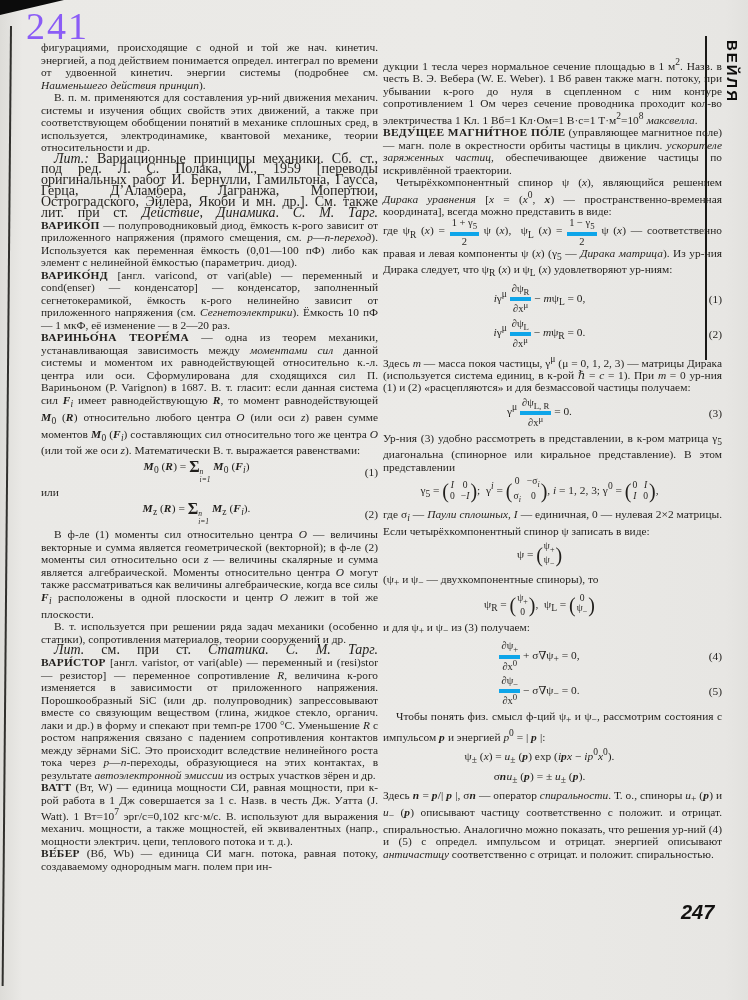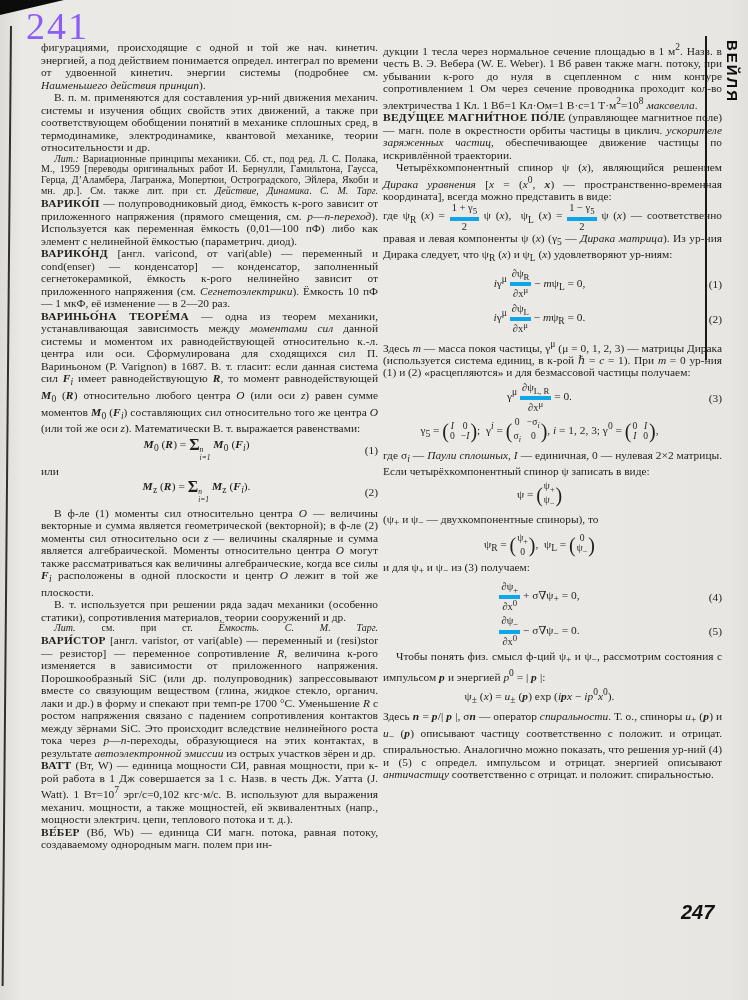--- a/index.html
+++ b/index.html
@@ -16,24 +16,24 @@
     transform:rotate(0.5deg);transform-origin:top center;}
   .rrule{position:absolute;left:705px;top:36px;width:2px;height:324px;background:#1b1a18;}
   .tab{position:absolute;left:741px;top:40px;transform:rotate(90deg);transform-origin:0 0;
     font-family:"Liberation Sans","DejaVu Sans",sans-serif;font-weight:bold;font-size:15px;
     letter-spacing:2px;color:#0e0d0c;white-space:nowrap;}
   .pageno-bottom{position:absolute;left:681px;top:901px;
     font-family:"Liberation Sans","DejaVu Sans",sans-serif;font-weight:bold;font-style:italic;
     font-size:20px;color:#131211;}
   .col{position:absolute;top:41px;font-size:11.4px;line-height:12.5px;text-align:justify;}
   #leftcol{left:41px;width:337px;}
-  #rightcol{left:383px;width:339px;}
+  #rightcol{left:383px;width:339px;margin-top:15px;}
   .col p{margin:0;}
   .ind{text-indent:13px;}
-  .lit{font-size:10px;line-height:10.9px;text-align-last:justify;}
+  .lit{font-size:14px;line-height:10.9px;text-align-last:justify;}
   b{letter-spacing:0.3px;}
   .eq{position:relative;text-align:center;margin:3px 0;padding-right:26px;}
   .eq .no{position:absolute;right:0;top:50%;transform:translateY(-50%);}
   .fr{display:inline-block;text-align:center;vertical-align:middle;line-height:1.05;font-size:92%;}
   .fr .t{display:block;border-bottom:4px solid #0ea5e9;padding:0 2px;}
   .fr .b{display:block;}
   .sg{font-size:16px;font-weight:bold;vertical-align:-2px;}
   .st{display:inline-flex;flex-direction:column;font-size:7.5px;line-height:7.8px;
     vertical-align:-4px;font-style:italic;text-align:left;}
   .st span{display:block;}
@@ -51,21 +51,21 @@
 <div>
   <div class="corner"></div>
   <div class="pageno-top">241</div>
   <div class="gutter"></div>
   <div class="rrule"></div>
   <div class="tab">ВЕЙЛЯ</div>
   <div class="pageno-bottom">247</div>
 
   <div class="col" id="leftcol">
     <p>фигурациями, происходящие с одной и той же нач. кинетич. энергией, а под действием понимается определ. интеграл по времени от удвоенной кинетич. энергии системы (подробнее см. <i>Наименьшего действия принцип</i>).</p>
-    <p class="ind">В. п. м. применяются для составления ур-ний движения механич. системы и изучения общих свойств этих движений, а также при соответствующем обобщении понятий в механике сплошных сред, в термодинамике, электродинамике, квантовой механике, теории относительности и др.</p>
+    <p class="ind">В. п. м. применяются для составления ур-ний движения механич. системы и изучения общих свойств этих движений, а также при соответствующем обобщении понятий в механике сплошных сред, в используется, электродинамике, квантовой механике, теории относительности и др.</p>
     <p class="lit ind"><i>Лит.:</i> Вариационные принципы механики. Сб. ст., под ред. Л. С. Полака, М., 1959 [переводы оригинальных работ И. Бернулли, Гамильтона, Гаусса, Герца, Д’Аламбера, Лагранжа, Мопертюи, Остроградского, Эйлера, Якоби и мн. др.]. См. также лит. при ст. <i>Действие</i>, <i>Динамика</i>. <i>С. М. Тарг.</i></p>
     <p><b>ВАРИКО́П</b> — полупроводниковый диод, ёмкость к-рого зависит от приложенного напряжения (прямого смещения, см. <i>p</i>—<i>n</i>-<i>переход</i>). Используется как переменная ёмкость (0,01—100 пФ) либо как элемент с нелинейной ёмкостью (параметрич. диод).</p>
     <p><b>ВАРИКО́НД</b> [англ. varicond, от vari(able) — переменный и cond(enser) — конденсатор] — конденсатор, заполненный сегнетокерамикой, ёмкость к-рого нелинейно зависит от приложенного напряжения (см. <i>Сегнетоэлектрики</i>). Ёмкость 10 пФ — 1 мкФ, её изменение — в 2—20 раз.</p>
     <p><b>ВАРИНЬО́НА ТЕОРЕ́МА</b> — одна из теорем механики, устанавливающая зависимость между <i>моментами сил</i> данной системы и моментом их равнодействующей относительно к.-л. центра или оси. Сформулирована для сходящихся сил П. Вариньоном (P. Varignon) в 1687. В. т. гласит: если данная система сил <b><i>F</i></b><sub><i>i</i></sub> имеет равнодействующую <b><i>R</i></b>, то момент равнодействующей <b><i>M</i></b><sub>0</sub> (<b><i>R</i></b>) относительно любого центра <i>O</i> (или оси <i>z</i>) равен сумме моментов <b><i>M</i></b><sub>0</sub> (<b><i>F</i></b><sub><i>i</i></sub>) составляющих сил относительно того же центра <i>O</i> (или той же оси <i>z</i>). Математически В. т. выражается равенствами:</p>
     <div class="eq">
       <span><b><i>M</i></b><sub>0</sub> (<b><i>R</i></b>) = <span class="sg">Σ</span><span class="st">
             <span>n</span>
             <span>i=1</span>
           </span> <b><i>M</i></b><sub>0</sub> (<b><i>F</i></b><sub><i>i</i></sub>)</span>
       <span class="no">(1)</span>
@@ -73,21 +73,21 @@
     <p>или</p>
     <div class="eq">
       <span><b><i>M</i></b><sub>z</sub> (<b><i>R</i></b>) = <span class="sg">Σ</span><span class="st">
             <span>n</span>
             <span>i=1</span>
           </span> <b><i>M</i></b><sub>z</sub> (<b><i>F</i></b><sub><i>i</i></sub>).</span>
       <span class="no">(2)</span>
     </div>
     <p class="ind">В ф-ле (1) моменты сил относительно центра <i>O</i> — величины векторные и сумма является геометрической (векторной); в ф-ле (2) моменты сил относительно оси <i>z</i> — величины скалярные и сумма является алгебраической. Моменты относительно центра <i>O</i> могут также рассматриваться как величины алгебраические, когда все силы <b><i>F</i></b><sub><i>i</i></sub> расположены в одной плоскости и центр <i>O</i> лежит в той же плоскости.</p>
     <p class="ind">В. т. используется при решении ряда задач механики (особенно статики), сопротивления материалов, теории сооружений и др.</p>
-    <p class="lit ind"><i>Лит.</i> см. при ст. <i>Ёмкость.</i> <i>С. М. Тарг.</i></p>
+    <p class="lit ind"><i>Лит.</i> см. при ст. <i>Статика.</i> <i>С. М. Тарг.</i></p>
     <p><b>ВАРИ́СТОР</b> [англ. varistor, от vari(able) — переменный и (resi)stor — резистор] — переменное сопротивление <i>R</i>, величина к-рого изменяется в зависимости от приложенного напряжения. Порошкообразный SiC (или др. полупроводник) запрессовывают вместе со связующим веществом (глина, жидкое стекло, органич. лаки и др.) в форму и спекают при темп-ре 1700 °C. Уменьшение <i>R</i> с ростом напряжения связано с падением сопротивления контактов между зёрнами SiC. Это происходит вследствие нелинейного роста тока через <i>p</i>—<i>n</i>-переходы, образующиеся на этих контактах, в результате <i>автоэлектронной эмиссии</i> из острых участков зёрен и др.</p>
     <p><b>ВАТТ</b> (Вт, W) — единица мощности СИ, равная мощности, при к-рой работа в 1 Дж совершается за 1 с. Назв. в честь Дж. Уатта (J. Watt). 1 Вт=10<sup>7</sup> эрг/с=0,102 кгс·м/с. В. используют для выражения механич. мощности, а также мощностей, ей эквивалентных (напр., мощности электрич. цепи, теплового потока и т. д.).</p>
     <p><b>ВЕ́БЕР</b> (Вб, Wb) — единица СИ магн. потока, равная потоку, создаваемому однородным магн. полем при ин-</p>
   </div>
 
   <div class="col" id="rightcol">
     <p>дукции 1 тесла через нормальное сечение площадью в 1 м<sup>2</sup>. Назв. в честь В. Э. Вебера (W. E. Weber). 1 Вб равен также магн. потоку, при убывании к-рого до нуля в сцепленном с ним контуре сопротивлением 1 Ом через сечение проводника проходит кол-во электричества 1 Кл. 1 Вб=1 Кл·Ом=1 В·с=1 Т·м<sup>2</sup>=10<sup>8</sup> <i>максвелла</i>.</p>
     <p><b>ВЕДУ́ЩЕЕ МАГНИ́ТНОЕ ПО́ЛЕ</b> (управляющее магнитное поле) — магн. поле в окрестности орбиты частицы в циклич. <i>ускорителе заряженных частиц</i>, обеспечивающее движение частицы по искривлённой траектории.</p>
     <p class="ind">Четырёхкомпонентный спинор ψ (<i>x</i>), являющийся решением <i>Дирака уравнения</i> [<i>x</i> = (<i>x</i><sup>0</sup>, <b><i>x</i></b>) — пространственно-временная координата], всегда можно представить в виде:</p>
     <p>где ψ<sub>R</sub> (<i>x</i>) = <span class="fr"><span class="t">1 + γ<sub>5</sub></span><span class="b">2</span></span> ψ (<i>x</i>), &nbsp;ψ<sub>L</sub> (<i>x</i>) = <span class="fr"><span class="t">1 − γ<sub>5</sub></span><span class="b">2</span></span> ψ (<i>x</i>) — соответственно правая и левая компоненты ψ (<i>x</i>) (γ<sub>5</sub> — <i>Дирака матрица</i>). Из ур-ния Дирака следует, что ψ<sub>R</sub> (<i>x</i>) и ψ<sub>L</sub> (<i>x</i>) удовлетворяют ур-ниям:</p>
@@ -97,20 +97,21 @@
     </div>
     <div class="eq">
       <span><i>i</i>γ<sup>μ</sup> <span class="fr"><span class="t">∂ψ<sub>L</sub></span><span class="b">∂x<sup>μ</sup></span></span> − <i>m</i>ψ<sub>R</sub> = 0.</span>
       <span class="no">(2)</span>
     </div>
     <p>Здесь <i>m</i> — масса покоя частицы, γ<sup>μ</sup> (μ = 0, 1, 2, 3) — матрицы Дирака (используется система единиц, в к-рой ℏ = <i>c</i> = 1). При <i>m</i> = 0 ур-ния (1) и (2) «расцепляются» и для безмассовой частицы получаем:</p>
     <div class="eq">
       <span>γ<sup>μ</sup> <span class="fr"><span class="t">∂ψ<sub>L, R</sub></span><span class="b">∂x<sup>μ</sup></span></span> = 0.</span>
       <span class="no">(3)</span>
     </div>
+    <p>Ур-ния (3) удобно рассмотреть в представлении, в к-ром матрица γ<sub>5</sub> диагональна (спинорное или киральное представление). В этом представлении</p>
     <div class="eq">
       <span>γ<sub>5</sub> = <span class="mx">
             <span class="mp">(</span>
             <span class="mg">
               <span><i>I</i></span>
               <span>0</span>
               <span>0</span>
               <span>−<i>I</i></span>
             </span>
             <span class="mp">)</span>
@@ -169,15 +170,18 @@
       <span class="no">(4)</span>
     </div>
     <div class="eq">
       <span><span class="fr"><span class="t">∂ψ<sub>−</sub></span><span class="b">∂x<sup>0</sup></span></span> − σ∇ψ<sub>−</sub> = 0.</span>
       <span class="no">(5)</span>
     </div>
     <p class="ind">Чтобы понять физ. смысл ф-ций ψ<sub>+</sub> и ψ<sub>−</sub>, рассмотрим состояния с импульсом <b><i>p</i></b> и энергией <i>p</i><sup>0</sup> = | <b><i>p</i></b> |:</p>
     <div class="eq">
       <span>ψ<sub>±</sub> (<i>x</i>) = <i>u</i><sub>±</sub> (<b><i>p</i></b>) exp (<i>i</i><b><i>p</i></b><i>x</i> − <i>ip</i><sup>0</sup><i>x</i><sup>0</sup>).</span>
     </div>
+    <div class="eq">
+      <span>σ<b><i>n</i></b><i>u</i><sub>±</sub> (<b><i>p</i></b>) = ± <i>u</i><sub>±</sub> (<b><i>p</i></b>).</span>
+    </div>
     <p>Здесь <b><i>n</i></b> = <b><i>p</i></b>/| <b><i>p</i></b> |, σ<b><i>n</i></b> — оператор <i>спиральности</i>. Т. о., спиноры <i>u</i><sub>+</sub> (<b><i>p</i></b>) и <i>u</i><sub>−</sub> (<b><i>p</i></b>) описывают частицу соответственно с положит. и отрицат. спиральностью. Аналогично можно показать, что решения ур-ний (4) и (5) с определ. импульсом и отрицат. энергией описывают <i>античастицу</i> соответственно с отрицат. и положит. спиральностью.</p>
   </div>
 </div>
 
 </body></html>

